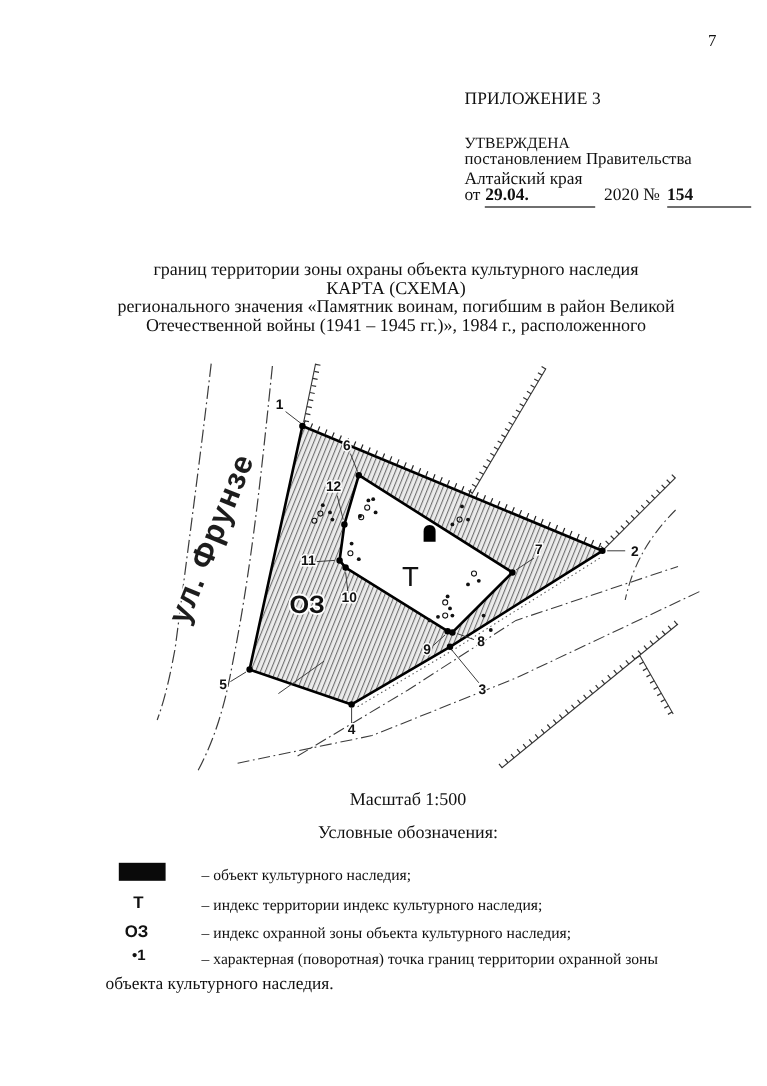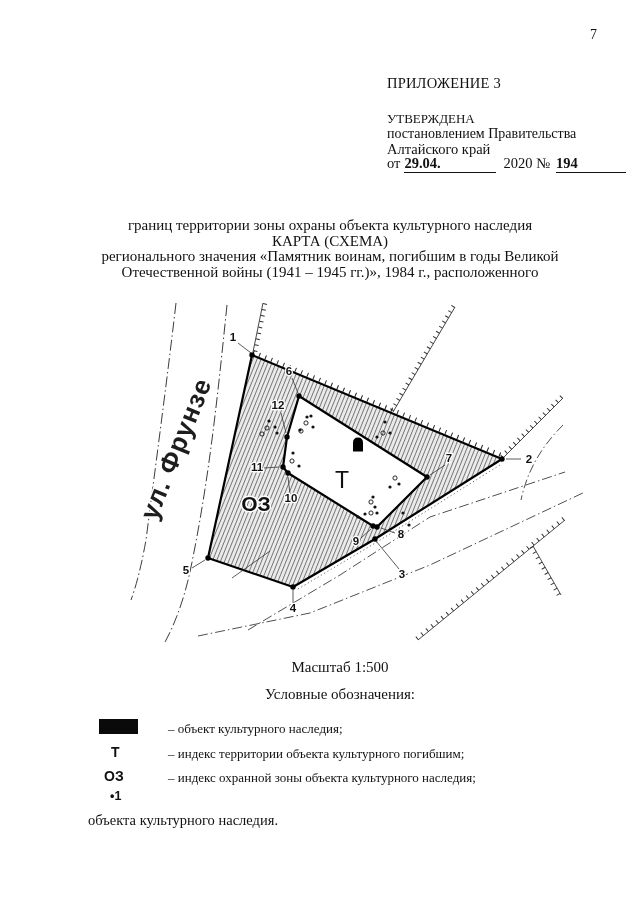--- a/index.html
+++ b/index.html
@@ -38,27 +38,27 @@
 </head>
 <body>
 
 <div id="page">
 
   <div class="abs pgnum">7</div>
 
   <div class="abs appendix">ПРИЛОЖЕНИЕ 3</div>
   <div class="abs appr1">УТВЕРЖДЕНА</div>
   <div class="abs appr2">постановлением Правительства</div>
-  <div class="abs appr3">Алтайского край</div>
-  <div class="abs daterow"><span>от</span><span class="blank date">29.04.</span><span class="yearno">2020 №</span><span class="blank num">194</span></div>
+  <div class="abs appr3">Алтайский края</div>
+  <div class="abs daterow"><span>от</span><span class="blank date">29.04.</span><span class="yearno">2020 №</span><span class="blank num">154</span></div>
 
   <div class="abs titleblock">
     <div>границ территории зоны охраны объекта культурного наследия</div>
     <div>КАРТА (СХЕМА)</div>
-    <div>регионального значения «Памятник воинам, погибшим в годы Великой</div>
+    <div>регионального значения «Памятник воинам, погибшим в район Великой</div>
     <div>Отечественной войны (1941 – 1945 гг.)», 1984 г., расположенного</div>
   </div>
 
   <svg class="abs mapwrap" viewBox="95 295 510 365" width="510" height="365" xmlns="http://www.w3.org/2000/svg">
     <defs>
       <pattern id="hatch" width="3.8" height="3.8" patternUnits="userSpaceOnUse" patternTransform="rotate(22)">
         <rect width="3.8" height="3.8" fill="#ebebeb"></rect>
         <line x1="0.5" y1="0" x2="0.5" y2="3.8" stroke="#4a4a4a" stroke-width="0.7"></line>
       </pattern>
     </defs>
@@ -180,21 +180,22 @@
     <text transform="translate(184,452) rotate(-68)" text-anchor="middle" font-size="26" font-weight="600" fill="#1d1d1d" letter-spacing="1" paint-order="stroke" stroke="#fff" stroke-width="3">ул. Фрунзе</text>
   </svg>
 
   <div class="abs scaleline">Масштаб 1:500</div>
   <div class="abs legendhead">Условные обозначения:</div>
 
   <div class="abs leg-sym-rect"></div>
   <div class="abs leg-text lt1">– объект культурного наследия;</div>
 
   <div class="abs leg-sym t">Т</div>
-  <div class="abs leg-text lt2">– индекс территории объекта культурного погибшим;</div>
+  <div class="abs leg-text lt2">– индекс территории индекс культурного наследия;</div>
 
   <div class="abs leg-sym oz">ОЗ</div>
   <div class="abs leg-text lt3">– индекс охранной зоны объекта культурного наследия;</div>
 
   <div class="abs leg-sym pt">•1</div>
+  <div class="abs leg-text lt4">– характерная (поворотная) точка границ территории охранной зоны</div>
   <div class="abs lt5">объекта культурного наследия.</div>
 
 </div>
 
 </body></html>

